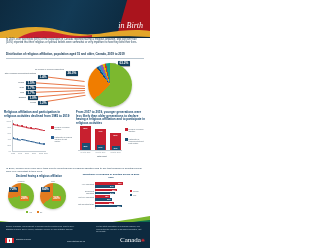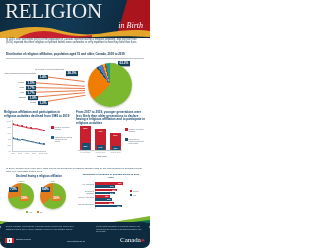--- a/index.html
+++ b/index.html
@@ -92,21 +92,21 @@
 
   .hb-title{position:absolute;left:80px;top:8px;width:62px;text-align:center;
     font-size:2.4px;line-height:2.9px;font-weight:bold;color:#12436b;}
   .hrow-lbl{position:absolute;font-size:1.9px;line-height:2.1px;color:#5b6b77;
     text-align:right;width:16px;}
   .hbar{position:absolute;height:2.6px;}
   .hbval{position:absolute;color:#fff;font-size:1.8px;line-height:2.6px;font-weight:bold;}
 
   
   .ftr-wave{position:absolute;left:0;top:214px;width:150px;height:12px;overflow:hidden;}
-  .footer{position:absolute;left:0;top:222px;width:150px;height:26px;background:#0d2a3f;border-radius:7px;}
+  .footer{position:absolute;left:0;top:222px;width:150px;height:26px;background:#0d2a3f;}
   .f-src{position:absolute;left:6px;top:3px;width:72px;font-size:1.9px;line-height:2.5px;color:#b9c9d4;}
   .f-note{position:absolute;left:96px;top:3px;width:48px;font-size:1.9px;line-height:2.5px;color:#b9c9d4;}
   .f-url{position:absolute;left:56px;top:18px;width:40px;text-align:center;
     font-size:2.2px;line-height:2.6px;color:#cfdde6;}
   .f-wm{position:absolute;right:5px;top:14px;font-family:"Liberation Serif",serif;
     font-size:7px;line-height:8px;color:#fff;font-weight:400;}
   .f-wm i{color:#d4262d;font-style:normal;}
   .f-gov{position:absolute;left:16px;top:16px;font-size:1.9px;line-height:2.3px;color:#cfdde6;}
   .f-flag{position:absolute;left:5px;top:16px;width:9px;height:5px;background:#fff;}
   .f-flag:before{content:"";position:absolute;left:0;top:0;width:2.3px;height:5px;background:#d4262d;}
@@ -114,21 +114,20 @@
   .f-leaf{position:absolute;left:3.6px;top:1px;width:1.8px;height:3px;background:#d4262d;
     clip-path:polygon(50% 0,62% 28%,82% 20%,74% 46%,100% 46%,78% 64%,88% 100%,50% 80%,12% 100%,22% 64%,0 46%,26% 46%,18% 20%,38% 28%);}
 </style>
 </head>
 <body>
 
 <div class="page">
 
   <div class="header">
     <div class="hdr-red"></div>
-    <div class="hdr-title">RELIGION</div>
     <div class="hdr-sub">in Birth</div>
   </div>
 
   <svg class="swoosh" viewBox="0 0 150 12" preserveAspectRatio="none">
     <path d="M0,12 L0,6 C22,1 40,-1 58,4 C74,8 86,10 104,7 C122,4 138,3 150,5 L150,12 Z" fill="#e3a62a"></path>
     <path d="M18,12 C30,5 44,3 58,7 C70,10 80,11 92,9 L92,12 Z" fill="#c8202f"></path>
     <path d="M0,12 L150,12 L150,11 C120,9 96,11 70,12 Z" fill="#0d2a3f"></path>
   </svg>
 
   <div class="intro">In 2019, over two thirds (68%) of the population in Canada reported having a religious affiliation, and just over half (54%) reported that their religious or spiritual beliefs were somewhat or very important to how they lived their lives.</div>

